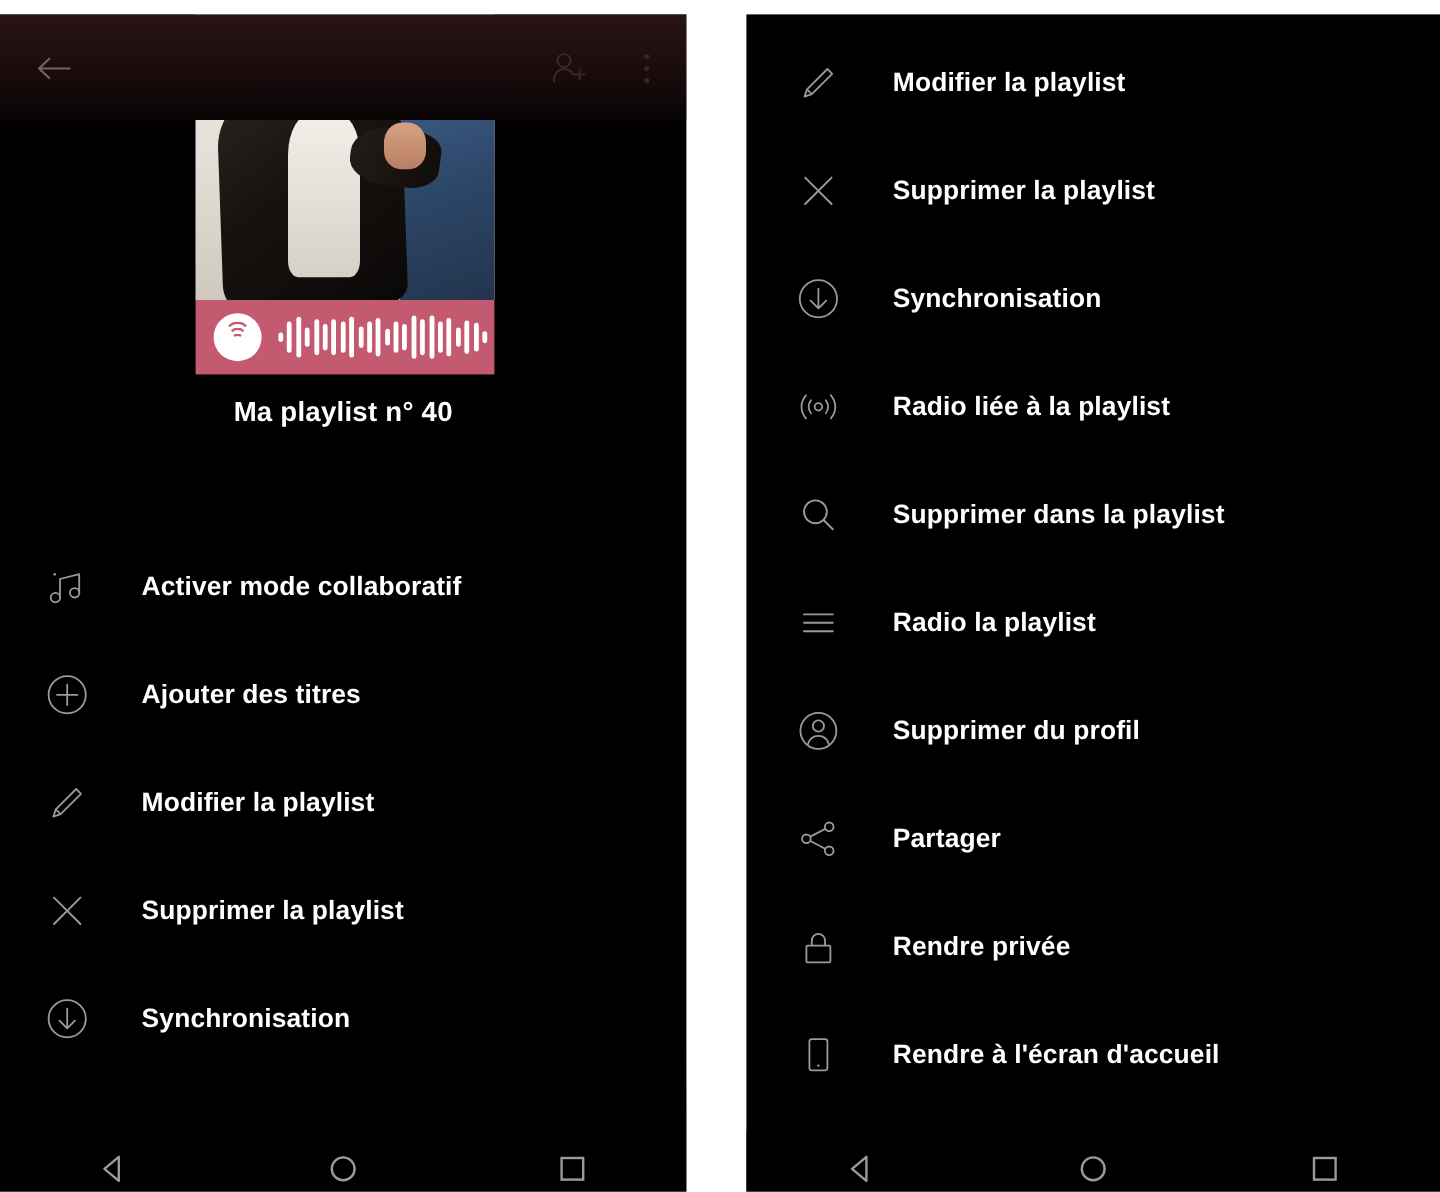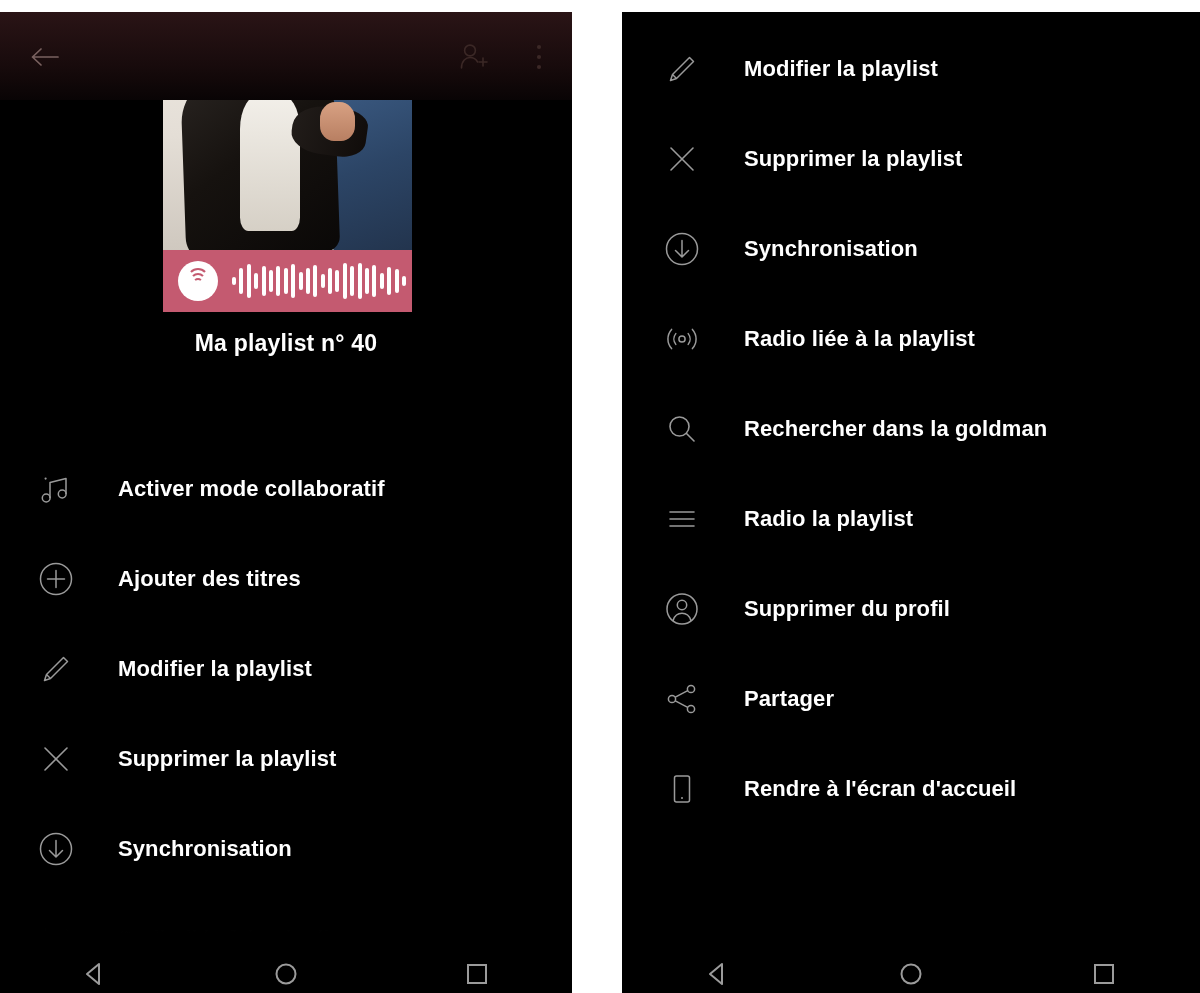--- a/index.html
+++ b/index.html
@@ -365,21 +365,21 @@
           </div>
           <div class="lbl">Radio liée à la playlist</div>
         </div>
         <div class="menu-item">
           <div class="ico">
             <svg width="40" height="40" viewBox="0 0 40 40">
               <circle cx="17.5" cy="17.5" r="9.5" fill="none" stroke="#9a9a9a" stroke-width="1.6"></circle>
               <path d="M24.5 24.5 L32 32" stroke="#9a9a9a" stroke-width="1.6" stroke-linecap="round"></path>
             </svg>
           </div>
-          <div class="lbl">Rechercher dans la goldman</div>
+          <div class="lbl">Supprimer dans la playlist</div>
         </div>
         <div class="menu-item">
           <div class="ico">
             <svg width="40" height="40" viewBox="0 0 40 40">
               <path d="M8 13H32 M8 20H32 M8 27H32" stroke="#9a9a9a" stroke-width="1.6" stroke-linecap="round"></path>
             </svg>
           </div>
           <div class="lbl">Radio la playlist</div>
         </div>
         <div class="menu-item">
@@ -399,20 +399,29 @@
               <circle cx="10" cy="20" r="3.6" fill="none" stroke="#9a9a9a" stroke-width="1.5"></circle>
               <circle cx="29" cy="30" r="3.6" fill="none" stroke="#9a9a9a" stroke-width="1.5"></circle>
               <path d="M13.3 18.2 L25.7 11.7 M13.3 21.8 L25.7 28.3" stroke="#9a9a9a" stroke-width="1.5"></path>
             </svg>
           </div>
           <div class="lbl">Partager</div>
         </div>
         <div class="menu-item">
           <div class="ico">
             <svg width="40" height="40" viewBox="0 0 40 40">
+              <rect x="10" y="19" width="20" height="14" rx="1" fill="none" stroke="#9a9a9a" stroke-width="1.5"></rect>
+              <path d="M14.5 19v-4.2a5.5 5.5 0 0111 0V19" fill="none" stroke="#9a9a9a" stroke-width="1.5"></path>
+            </svg>
+          </div>
+          <div class="lbl">Rendre privée</div>
+        </div>
+        <div class="menu-item">
+          <div class="ico">
+            <svg width="40" height="40" viewBox="0 0 40 40">
               <rect x="12.5" y="7" width="15" height="26" rx="2" fill="none" stroke="#9a9a9a" stroke-width="1.5"></rect>
               <circle cx="20" cy="29" r="1" fill="#9a9a9a"></circle>
             </svg>
           </div>
           <div class="lbl">Rendre à l'écran d'accueil</div>
         </div>
       </div>
 
     <div class="navbar">
       <div class="nav-btn">

